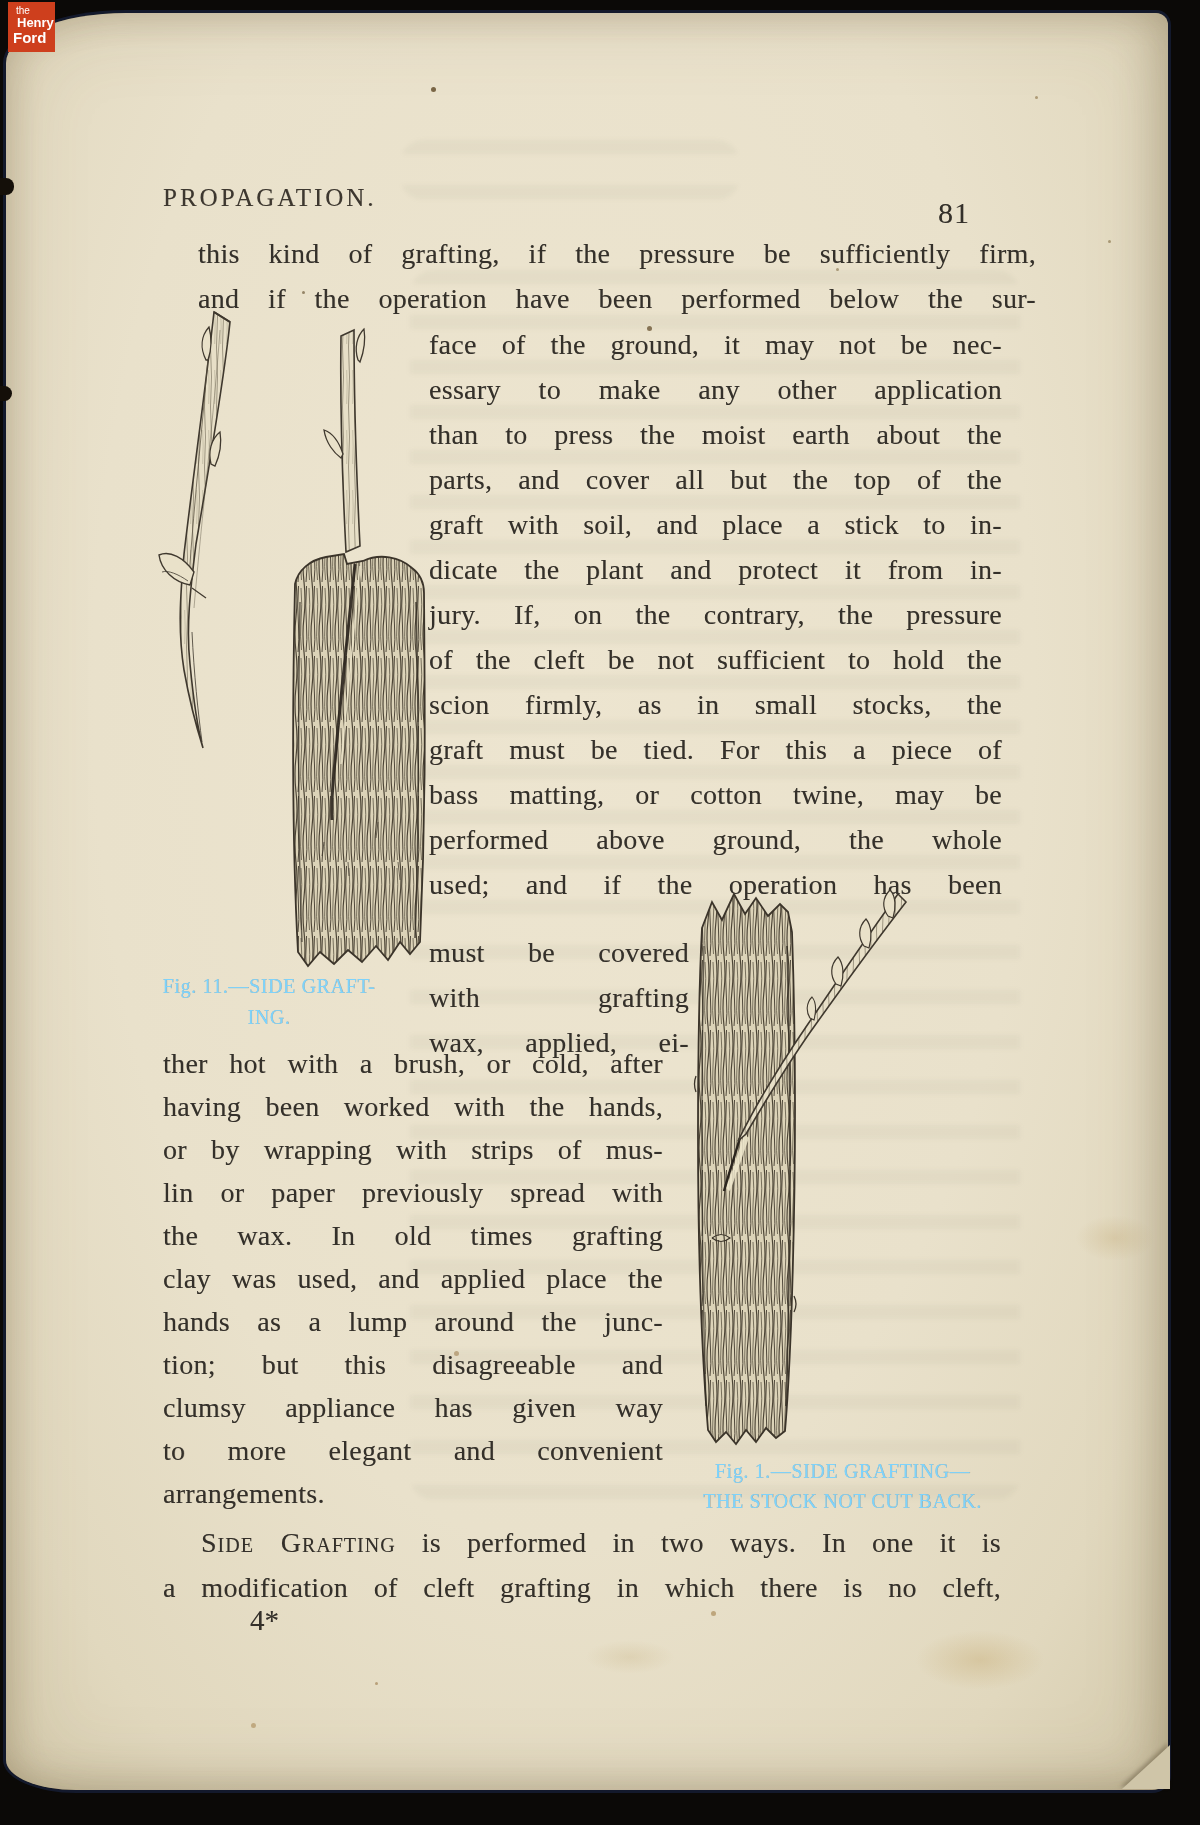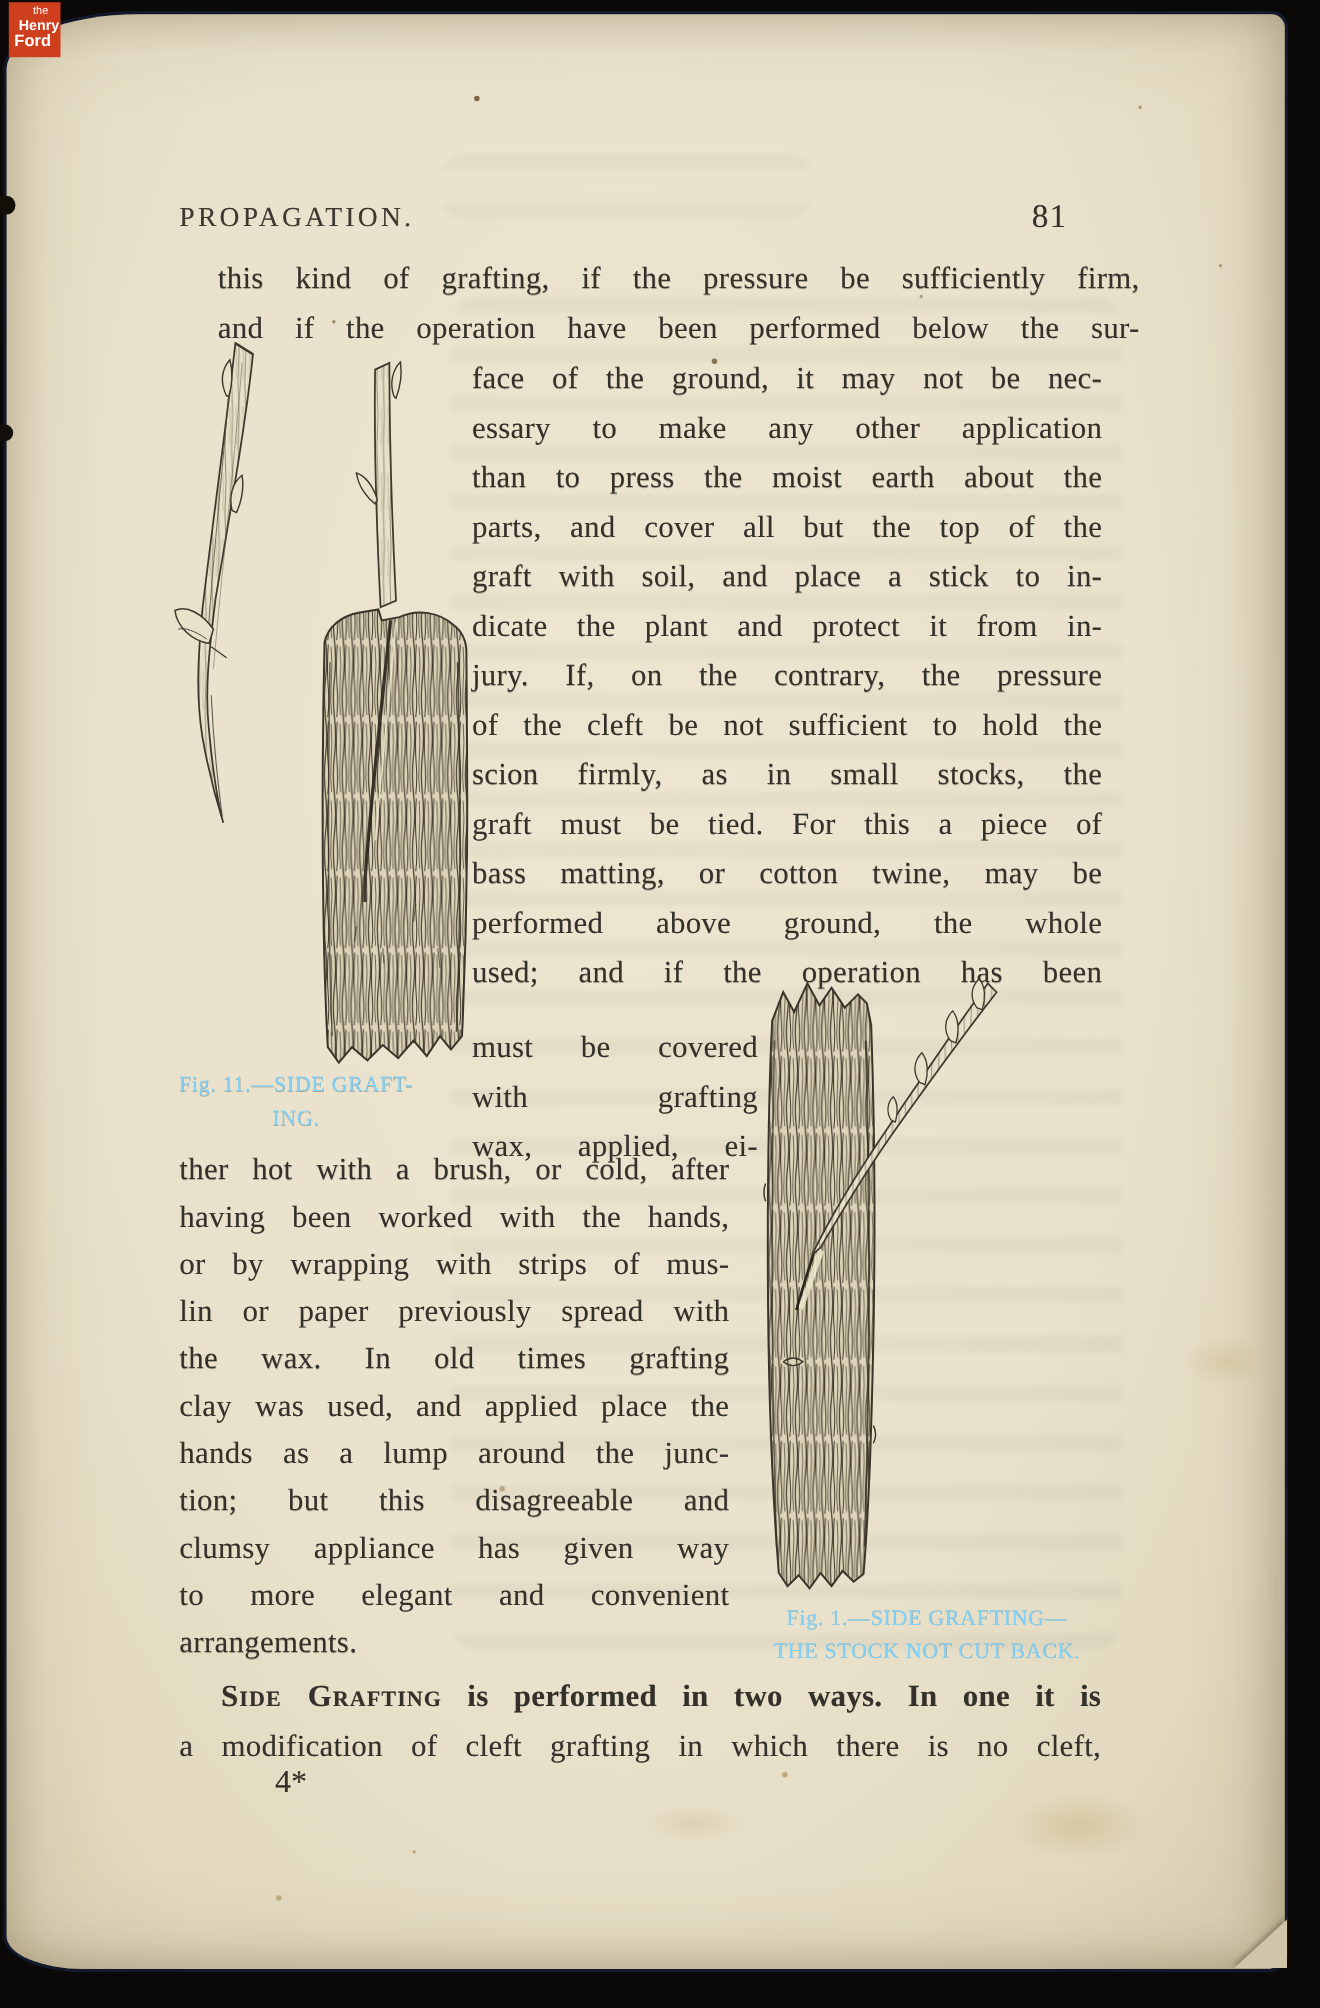--- a/index.html
+++ b/index.html
@@ -48,40 +48,40 @@
     position:absolute;right:30px;bottom:36px;width:0;height:0;
     border-bottom:44px solid #cfc5a8;border-left:48px solid transparent;
     filter:drop-shadow(-2px -2px 2px rgba(60,50,30,.35));
   }
   .logo{
     position:absolute;left:8px;top:2px;width:47px;height:50px;
     background:#ce3f1d;color:#fff;
     font-family:"Liberation Sans","DejaVu Sans",sans-serif;
     padding:4px 0 0 4px;box-sizing:border-box;line-height:1.04;
   }
-  .logo .l1{display:block;font-size:10px;font-weight:400;margin-left:18px;}
+  .logo .l1{display:block;font-size:10px;font-weight:400;margin-left:4px;}
   .logo .l2{display:block;font-size:13px;font-weight:700;margin-left:5px;}
   .logo .l3{display:block;font-size:15px;font-weight:700;margin-left:1px;}
   .content{position:absolute;inset:0;color:#34302a;}
   .content .txt{position:absolute;text-shadow:.3px .3px .5px rgba(51,48,42,.35);}
   .header-title{
     left:163px;top:184px;width:730px;text-align:left;
     font-size:25px;letter-spacing:3px;color:#3d372f;
   }
-  .page-num{left:938px;top:180px;font-size:30px;letter-spacing:1px;}
+  .page-num{left:938px;top:196px;font-size:30px;letter-spacing:1px;}
   .body-block{font-size:28px;letter-spacing:.3px;}
   .body-block .ln{text-align:justify;text-align-last:justify;height:45px;line-height:45px;white-space:nowrap;overflow:visible;}
   .blockA{left:170px;top:231px;width:838px;margin-left:28px;}
   .blockB{left:429px;top:322px;width:573px;}
   .blockC{left:429px;top:930px;width:260px;}
   .blockD{left:163px;top:1042px;width:500px;}
   .blockD .ln{height:43px;line-height:43px;}
   .blockD .ln:last-child{text-align-last:left;}
   .blockE{left:163px;top:1520px;width:838px;}
-  .blockE .ln1{text-indent:38px;font-weight:bold;}
+  .blockE .ln1{text-indent:38px;}
   .smallcaps{font-variant:small-caps;letter-spacing:1px;}
   .sig{left:250px;top:1604px;font-size:29px;}
   .fig-caption{
     font-size:20px;text-align:center;line-height:31px;color:#7dd3fc;letter-spacing:.6px;
   }
   .cap11{left:138px;top:971px;width:262px;}
   .cap12{left:655px;top:1456px;width:375px;line-height:30px;}
   .figsvg{position:absolute;}
   .fig11{left:148px;top:302px;width:285px;height:680px;}
   .fig12{left:688px;top:886px;width:235px;height:565px;}

